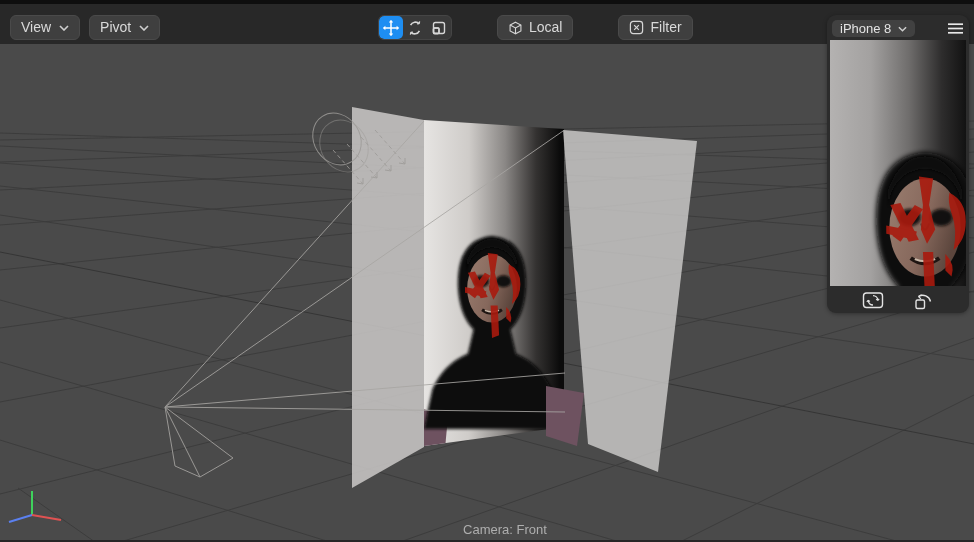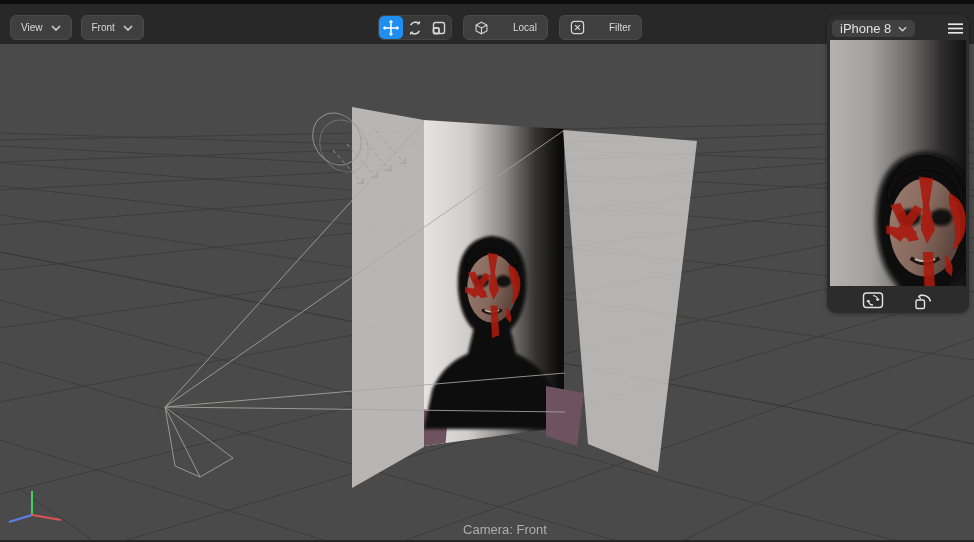--- a/index.html
+++ b/index.html
@@ -8,28 +8,28 @@
     background:#4a4a4a;
     font-family:"Liberation Sans",sans-serif;
     -webkit-font-smoothing:antialiased;
   }
   
   .top-strip{position:absolute;top:0;left:0;right:0;height:4px;background:#0e0e0e;z-index:9;}
   .topbar{position:absolute;top:4px;left:0;right:0;height:40px;background:#282828;z-index:8;}
   .btn{
     display:inline-flex;align-items:center;gap:8px;height:25px;padding:0 10px;
     background:#3f3f3f;border:1px solid #4a4a4a;border-radius:6px;
-    color:#d9d9d9;font-size:10px;line-height:25px;cursor:default;box-sizing:border-box;
+    color:#d9d9d9;font-size:14px;line-height:25px;cursor:default;box-sizing:border-box;
   }
   .left-group{position:absolute;left:10px;top:11px;display:flex;gap:9px;}
   .center-group{position:absolute;left:378px;top:11px;display:flex;align-items:center;gap:11px;}
   .seg{display:flex;background:#393939;border:1px solid #454545;border-radius:6px;overflow:hidden;height:25px;box-sizing:border-box;}
   .seg-cell{width:24px;height:23px;display:flex;align-items:center;justify-content:center;}
   .seg-cell.active{background:#1e8ef2;border-radius:5px;}
-  .icon-label-btn{gap:24px;}
+  .icon-label-btn{gap:6px;margin-left:34px;}
   
   .panel{
     position:absolute;top:15px;right:5px;width:142px;height:298px;
     background:#2c2c2c;border-radius:9px;z-index:10;box-shadow:0 1px 4px rgba(0,0,0,.35);
   }
   .panel-header{position:absolute;top:0;left:0;right:0;height:25px;display:flex;align-items:center;justify-content:space-between;padding:2px 6px 0 5px;box-sizing:border-box;}
   .device-dd{
     display:inline-flex;align-items:center;gap:7px;height:17px;padding:0 8px;
     background:#414141;border-radius:5px;color:#e3e3e3;font-size:13px;
   }
@@ -164,21 +164,21 @@
 <div class="top-strip"></div>
 <div class="topbar">
   <div class="left-group">
     <div class="btn">
       <span>View</span>
       <svg width="10" height="6" viewBox="0 0 10 6">
           <polyline points="1,1 5,5 9,1" fill="none" stroke="#cfcfcf" stroke-width="1.6"></polyline>
         </svg>
     </div>
     <div class="btn">
-      <span>Front</span>
+      <span>Pivot</span>
       <svg width="10" height="6" viewBox="0 0 10 6">
           <polyline points="1,1 5,5 9,1" fill="none" stroke="#cfcfcf" stroke-width="1.6"></polyline>
         </svg>
     </div>
   </div>
 
   <div class="center-group">
     <div class="seg">
       <div class="seg-cell active" style="background: rgb(30, 142, 242);">
         <svg width="18" height="18" viewBox="0 0 18 18" stroke="#ffffff" stroke-width="1.5" fill="#ffffff">

